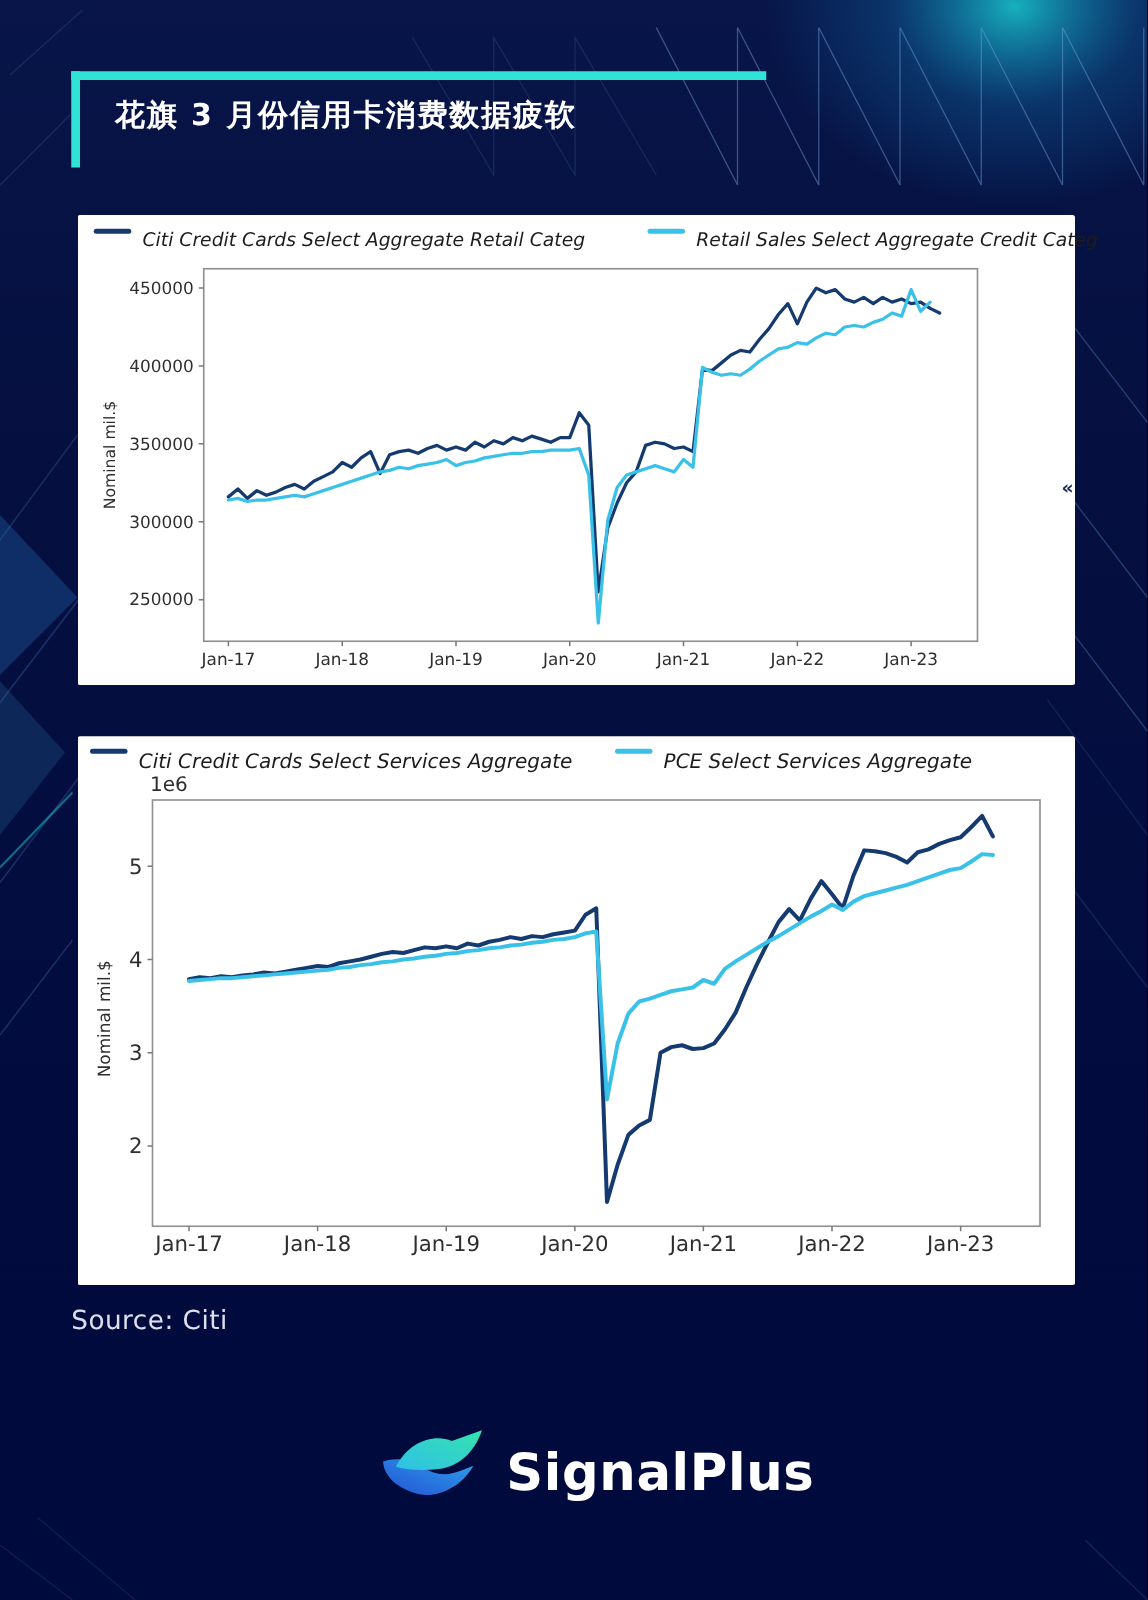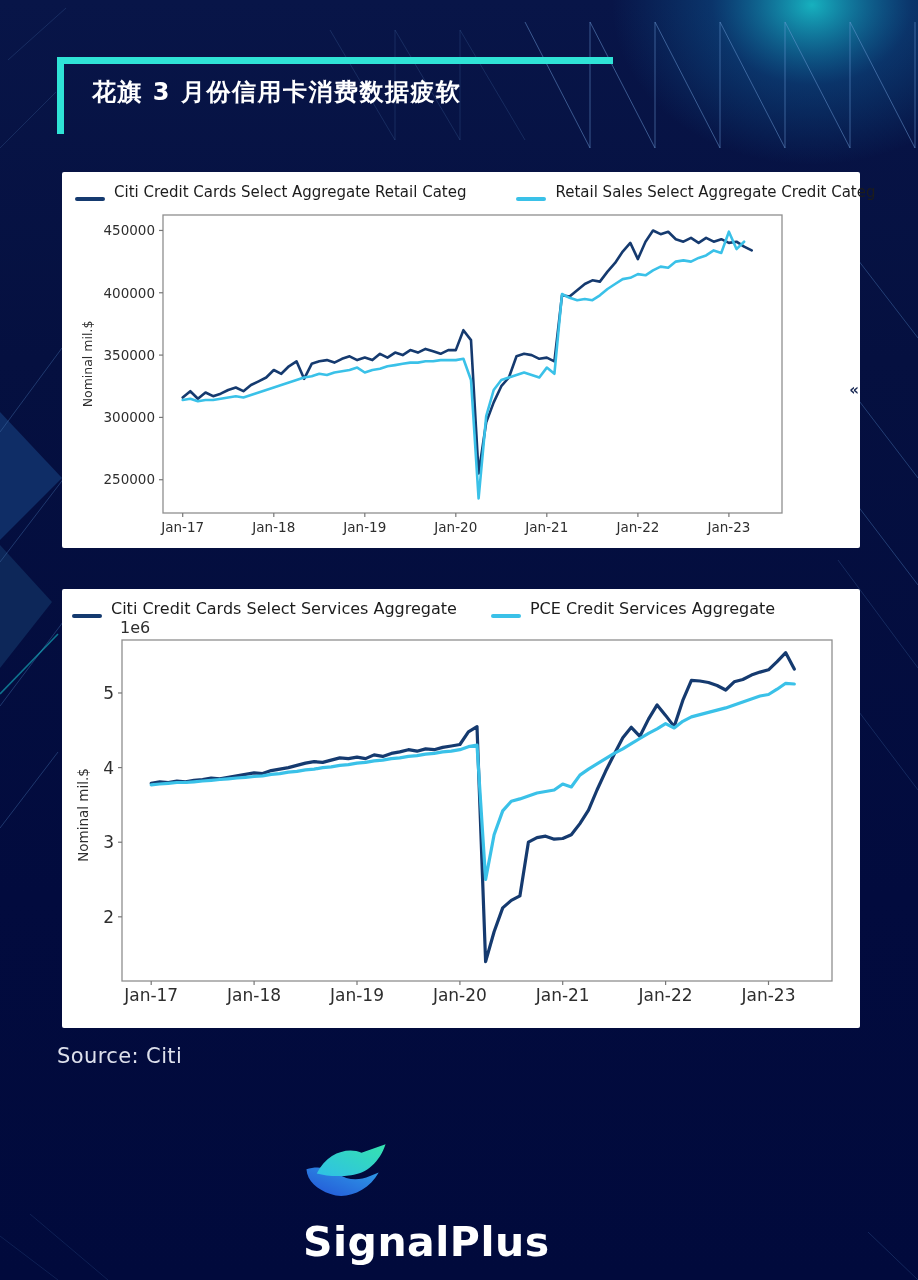--- a/index.html
+++ b/index.html
@@ -12,27 +12,27 @@
   .title-vbar{position:absolute;left:57px;top:57px;width:7px;height:77px;background:var(--accent,#2fe3d6);z-index:2;}
   .page-title{position:absolute;left:92px;top:76px;margin:0;font-size:24px;font-weight:bold;color:#ffffff;
               letter-spacing:1.5px;z-index:2;white-space:nowrap;}
   
   .panel{position:absolute;left:62px;width:798px;background:#ffffff;border-radius:2px;z-index:1;}
   .panel1{top:172px;height:376px;}
   .panel2{top:589px;height:439px;}
   .legend{position:absolute;display:flex;align-items:center;z-index:2;white-space:nowrap;}
   .panel1 .legend{top:11px;left:13px;gap:50px;font-size:15px;}
   .panel2 .legend{top:10px;left:10px;gap:34px;font-size:16px;}
-  .legend-item{display:flex;align-items:flex-end;gap:9px;color:#1c1c1c;}
+  .legend-item{display:flex;align-items:flex-start;gap:9px;color:#1c1c1c;font-style:italic;}
   .legend-dash{width:30px;height:4px;border-radius:2px;flex:none;}
   .chart-svg{position:absolute;left:0;top:0;width:100%;height:100%;z-index:1;}
   .edge-mark{position:absolute;right:1px;top:211px;font-size:15px;font-weight:bold;color:#1a2a55;z-index:3;line-height:1;}
   
   .source{position:absolute;left:57px;top:1044px;font-size:21px;color:#dde0ec;letter-spacing:.4px;z-index:2;}
-  .logo-row{position:absolute;left:303px;top:1138px;display:flex;align-items:flex-start;gap:16px;z-index:2;flex-direction:column;}
+  .logo-row{position:absolute;left:303px;top:1138px;display:flex;align-items:flex-end;gap:16px;z-index:2;}
   .logo-icon{display:block;}
   .logo-text{font-size:41px;font-weight:bold;color:#ffffff;letter-spacing:.5px;}
 </style>
 </head>
 <body>
 
 <div class="page">
 
   <svg class="bg-decor" width="918" height="1280" viewBox="0 0 918 1280" aria-hidden="true">
     <defs>
@@ -119,21 +119,21 @@
   </section>
 
   <section class="panel panel2">
     <div class="legend" id="legend-1">
         <span class="legend-item">
           <span class="legend-dash" style="background: rgb(21, 58, 111);"></span>
           <span>Citi Credit Cards Select Services Aggregate</span>
         </span>
         <span class="legend-item">
           <span class="legend-dash" style="background: rgb(58, 193, 232);"></span>
-          <span>PCE Credit Services Aggregate</span>
+          <span>PCE Select Services Aggregate</span>
         </span>
       </div>
     <svg class="chart-svg" id="chart-1" viewBox="0 0 798 439">
         <rect x="60" y="51" width="710" height="341" fill="#ffffff" stroke="#8f8f8f" stroke-width="1.3"></rect>
         <text x="58" y="44" font-size="16" fill="#2e2e2e">1e6</text>
         <g>
           <line x1="56" y1="327.8293216630197" x2="60" y2="327.8293216630197" stroke="#777" stroke-width="1.2"></line>
           <text x="52" y="333.8" text-anchor="end" font-size="17" fill="#2e2e2e">2</text>
           <line x1="56" y1="253.21225382932164" x2="60" y2="253.21225382932164" stroke="#777" stroke-width="1.2"></line>
           <text x="52" y="259.2" text-anchor="end" font-size="17" fill="#2e2e2e">3</text>

